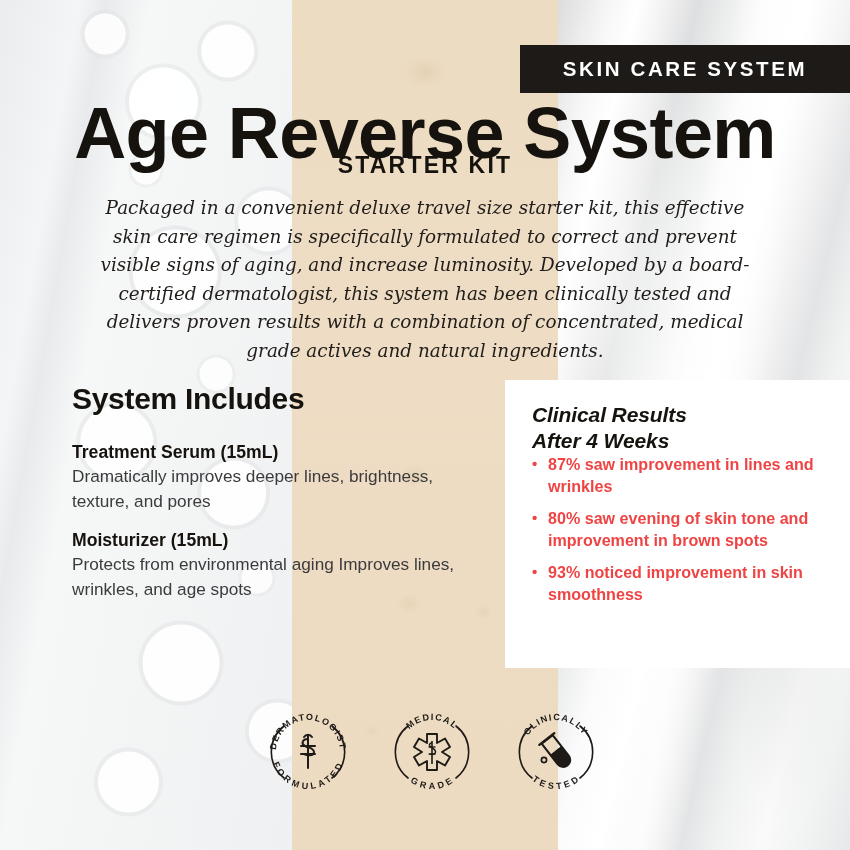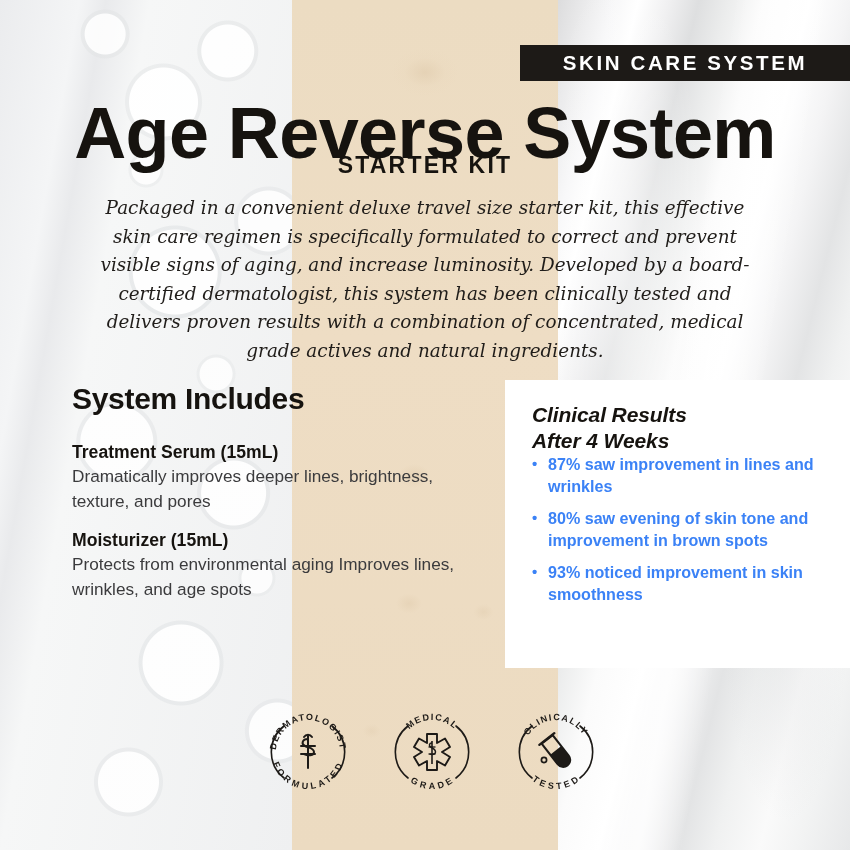--- a/index.html
+++ b/index.html
@@ -102,21 +102,21 @@
     width: 850px;
     height: 850px;
   }
 
   
   .banner {
     position: absolute;
     left: 520px;
     top: 45px;
     width: 330px;
-    height: 36px;
+    height: 48px;
     background: #1d1a17;
     display: flex;
     align-items: center;
     justify-content: center;
   }
   .banner-text {
     color: #ffffff;
     font-size: 20.5px;
     font-weight: bold;
     letter-spacing: 2.6px;
@@ -216,21 +216,21 @@
   .result-list {
     list-style: none;
     margin: 0;
     padding: 0;
   }
   .result-item {
     position: relative;
     padding-left: 16px;
     font-size: 16.1px;
     font-weight: bold;
-    color: #3b82f6;
+    color: #ef4444;
     line-height: 21.5px;
     margin-bottom: 11px;
   }
   .result-item::before {
     content: "\2022";
     position: absolute;
     left: 0;
     top: -1px;
     font-size: 15px;
   }

